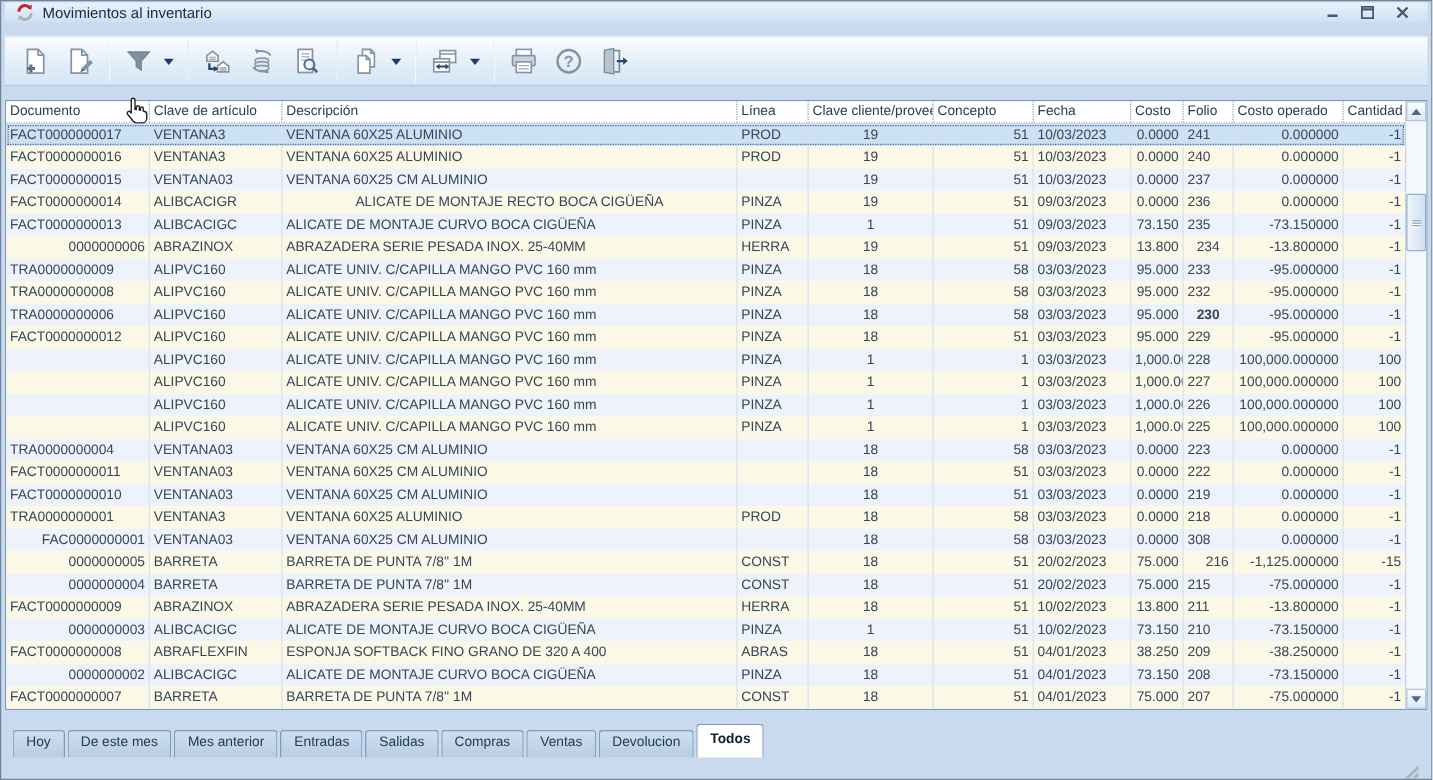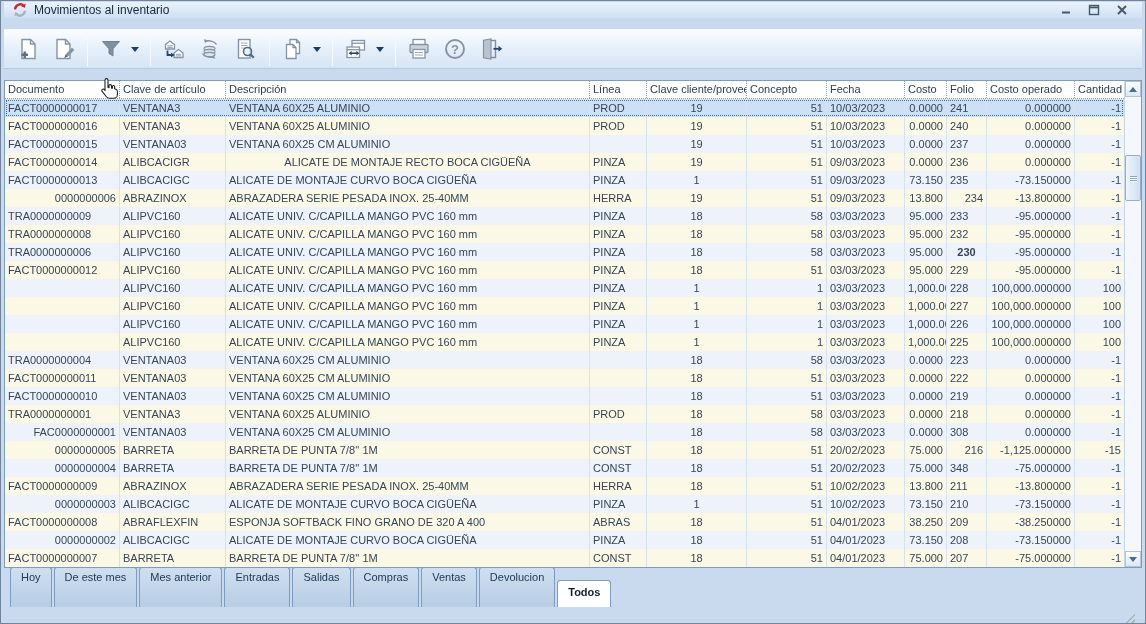--- a/index.html
+++ b/index.html
@@ -70,21 +70,21 @@
   .sthumb {
     position:absolute; left:0; right:0; top:58px; height:46px;
     background:linear-gradient(90deg,#eef4fb,#cfe0f1);
     border:1px solid #93b0cc; border-radius:2px;
     display:flex; flex-direction:column; align-items:center; justify-content:center; gap:1px;
   }
   .grip { width:7px; height:1px; background:#8aa6c2; box-shadow:0 1px 0 #fff; }
   
   .tabstrip { height:28px; display:flex; align-items:flex-end; padding-left:6px; }
   .tab {
-    height:40px; padding:3px 10px 0 10px; margin-right:2px;
+    height:22px; padding:3px 10px 0 10px; margin-right:2px;
     font-size:11px; color:#223a54;
     background:linear-gradient(#cfdff0,#b7cde4);
     border:1px solid #7e9cc0; border-bottom:none;
     border-radius:3px 3px 0 0; white-space:nowrap; cursor:default;
   }
   .tab.active {
     height:27px; padding-top:5px; background:#fff; font-weight:bold; color:#10202f;
     position:relative; z-index:2;
   }
   
@@ -323,21 +323,21 @@
           </div>
           <div class="row cream">
             <div class="c" style="width: 115px; text-align: right;">0000000006</div>
             <div class="c" style="width: 106px; text-align: left;">ABRAZINOX</div>
             <div class="c" style="width: 364px; text-align: left;">ABRAZADERA SERIE PESADA INOX. 25-40MM</div>
             <div class="c" style="width: 57px; text-align: left;">HERRA</div>
             <div class="c" style="width: 100px; text-align: center;">19</div>
             <div class="c" style="width: 80px; text-align: right;">51</div>
             <div class="c" style="width: 78px; text-align: left;">09/03/2023</div>
             <div class="c" style="width: 42px; text-align: right;">13.800</div>
-            <div class="c" style="width: 40px; text-align: right;">234</div>
+            <div class="c" style="width: 40px; text-align: center;">234</div>
             <div class="c" style="width: 88px; text-align: right;">-13.800000</div>
             <div class="c flex" style="width: 41px; text-align: right;">-1</div>
           </div>
           <div class="row pale">
             <div class="c" style="width: 115px; text-align: left;">TRA0000000009</div>
             <div class="c" style="width: 106px; text-align: left;">ALIPVC160</div>
             <div class="c" style="width: 364px; text-align: left;">ALICATE UNIV. C/CAPILLA MANGO PVC 160 mm</div>
             <div class="c" style="width: 57px; text-align: left;">PINZA</div>
             <div class="c" style="width: 100px; text-align: center;">18</div>
             <div class="c" style="width: 80px; text-align: right;">58</div>
@@ -518,21 +518,21 @@
           </div>
           <div class="row pale">
             <div class="c" style="width: 115px; text-align: right;">0000000004</div>
             <div class="c" style="width: 106px; text-align: left;">BARRETA</div>
             <div class="c" style="width: 364px; text-align: left;">BARRETA DE PUNTA 7/8'' 1M</div>
             <div class="c" style="width: 57px; text-align: left;">CONST</div>
             <div class="c" style="width: 100px; text-align: center;">18</div>
             <div class="c" style="width: 80px; text-align: right;">51</div>
             <div class="c" style="width: 78px; text-align: left;">20/02/2023</div>
             <div class="c" style="width: 42px; text-align: right;">75.000</div>
-            <div class="c" style="width: 40px; text-align: left;">348</div>
+            <div class="c" style="width: 40px; text-align: left;">215</div>
             <div class="c" style="width: 88px; text-align: right;">-75.000000</div>
             <div class="c flex" style="width: 41px; text-align: right;">-1</div>
           </div>
           <div class="row cream">
             <div class="c" style="width: 115px; text-align: left;">FACT0000000009</div>
             <div class="c" style="width: 106px; text-align: left;">ABRAZINOX</div>
             <div class="c" style="width: 364px; text-align: left;">ABRAZADERA SERIE PESADA INOX. 25-40MM</div>
             <div class="c" style="width: 57px; text-align: left;">HERRA</div>
             <div class="c" style="width: 100px; text-align: center;">18</div>
             <div class="c" style="width: 80px; text-align: right;">51</div>

